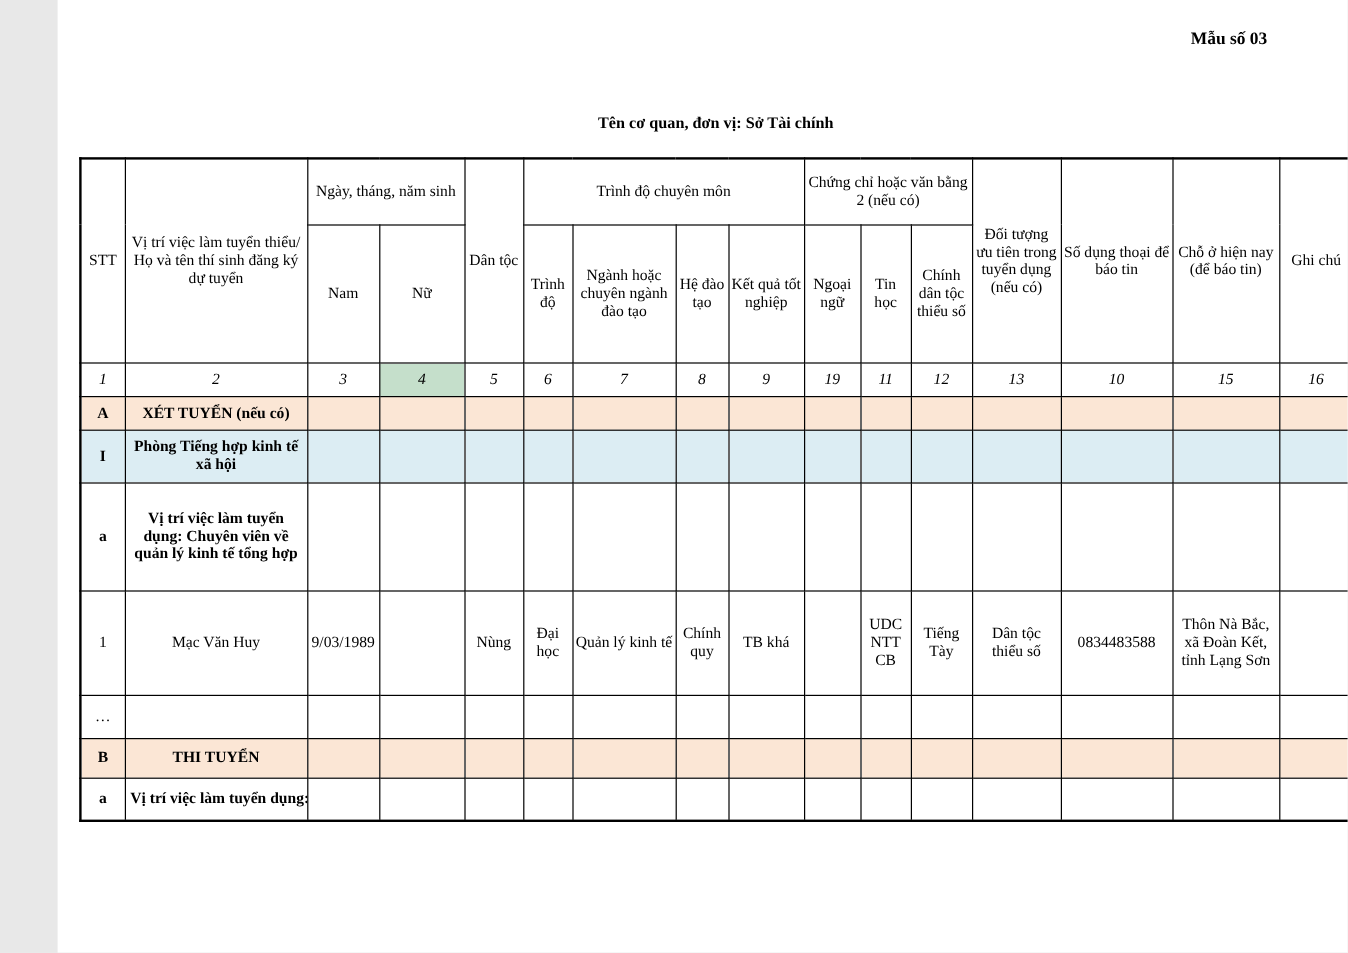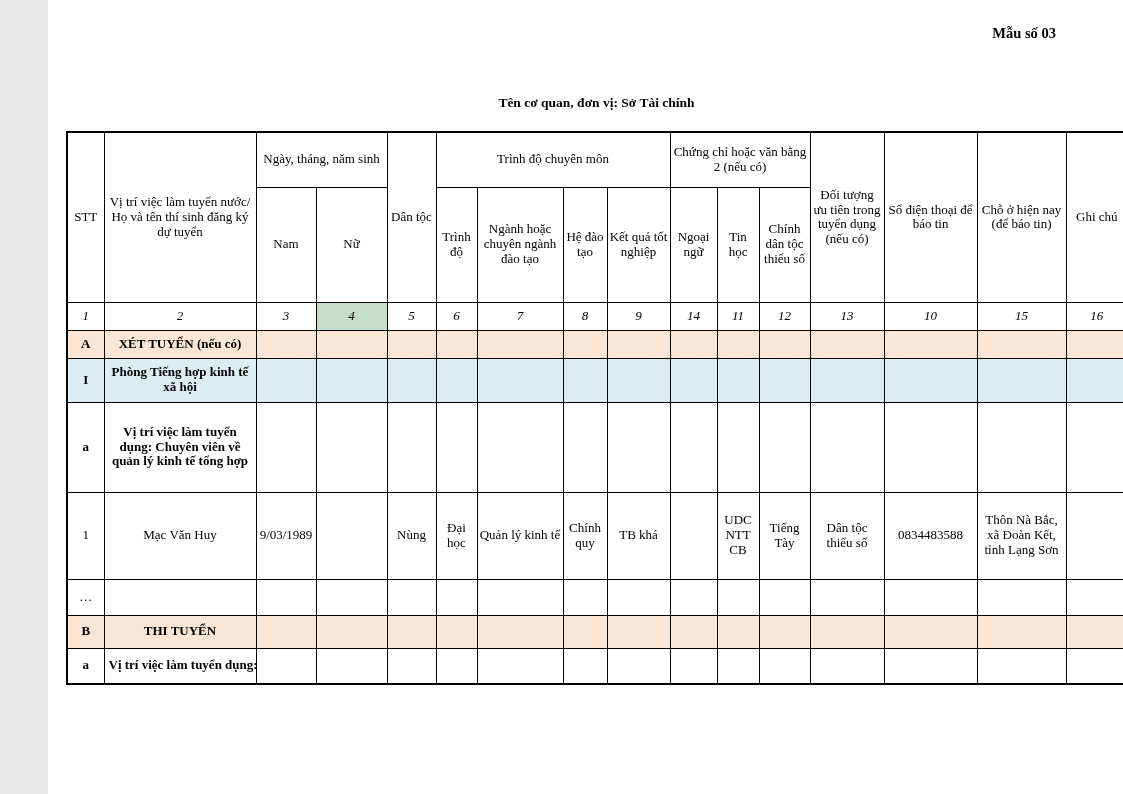--- a/index.html
+++ b/index.html
@@ -55,28 +55,28 @@
         <col style="width:51px">
       <col style="width:74px">
         <col style="width:93px">
         <col style="width:89px">
         <col style="width:62px">
     </colgroup>
 
     <tbody>
         <tr class="h-g1">
       <td rowspan="2" class="hdr">STT</td>
-      <td rowspan="2" class="hdr">Vị trí việc làm tuyển nước/
+      <td rowspan="2" class="hdr">Vị trí việc làm tuyển thiểu/
 Họ và tên thí sinh đăng ký dự tuyển</td>
       <td colspan="2" class="hdr">Ngày, tháng, năm sinh</td>
       <td rowspan="2" class="hdr">Dân tộc</td>
       <td colspan="4" class="hdr">Trình độ chuyên môn</td>
       <td colspan="3" class="hdr">Chứng chỉ hoặc văn bằng 2 (nếu có)</td>
       <td rowspan="2" class="hdr">Đối tượng ưu tiên trong tuyển dụng (nếu có)</td>
-      <td rowspan="2" class="hdr">Số điện thoại để báo tin</td>
+      <td rowspan="2" class="hdr">Số dụng thoại để báo tin</td>
       <td rowspan="2" class="hdr">Chỗ ở hiện nay (để báo tin)</td>
       <td rowspan="2" class="hdr">Ghi chú</td>
     </tr>
 
     <tr class="h-g2">
       <td class="hdr">Nam</td>
       <td class="hdr">Nữ</td>
       <td class="hdr">Trình độ</td>
       <td class="hdr">Ngành hoặc chuyên ngành đào tạo</td>
       <td class="hdr">Hệ đào tạo</td>
@@ -89,21 +89,21 @@
     <tr class="h-n num-row">
       <td>1</td>
       <td>2</td>
       <td>3</td>
       <td class="hl">4</td>
       <td>5</td>
       <td>6</td>
       <td>7</td>
       <td>8</td>
       <td>9</td>
-      <td>14</td>
+      <td>19</td>
       <td>11</td>
       <td>12</td>
       <td>13</td>
       <td>10</td>
       <td>15</td>
       <td>16</td>
     </tr>
 
     <tr class="h-a fill-peach">
       <td class="bold">A</td>

